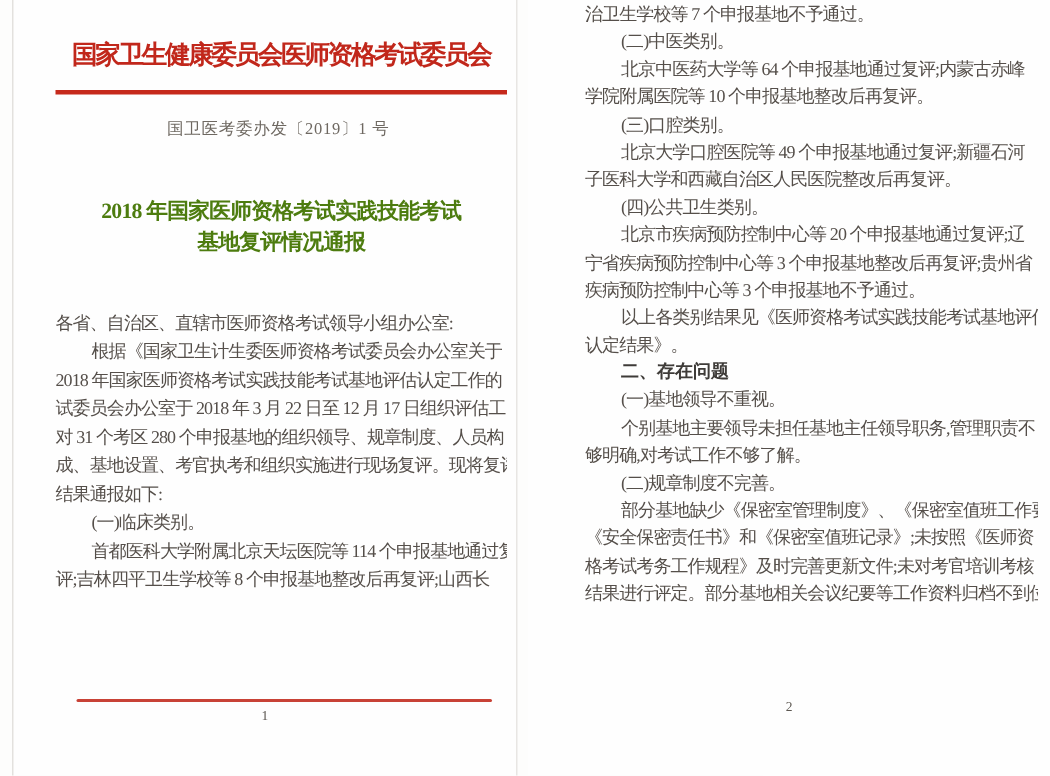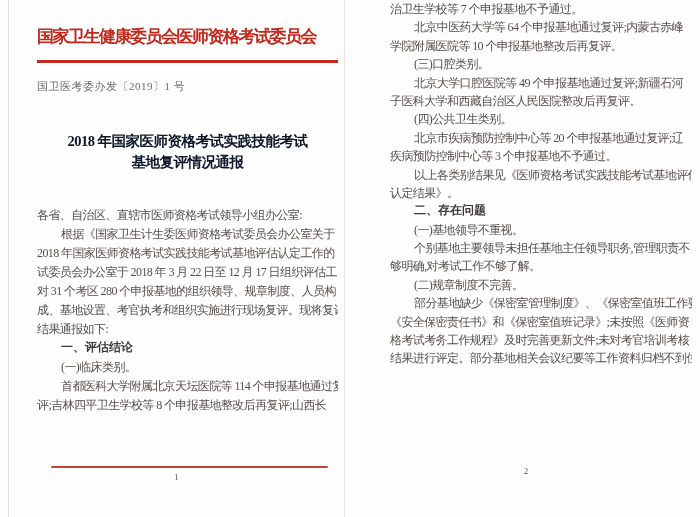--- a/index.html
+++ b/index.html
@@ -14,35 +14,35 @@
   .page1{
     left:8px;width:337px;
     border-left:1px solid #e3e1de;border-right:1px solid #e8e6e3;
     padding:0 6px 0 28px;
   }
   .page2{
     left:352px;width:348px;
     padding:0 8px 0 38px;
   }
   .red-header{
-    margin-top:24px;text-align:left;
+    margin-top:24px;text-align:center;
     color:#c1271b;font-weight:bold;
     font-size:17px;line-height:26px;letter-spacing:-1.5px;
     white-space:nowrap;
   }
   .red-rule{
     margin-top:10px;height:3px;background:#c62a1c;
   }
   .doc-number{
-    margin-top:16px;text-align:left;padding-right:4px;
+    margin-top:16px;text-align:center;padding-right:4px;
     color:#6e6861;font-size:11px;line-height:14px;letter-spacing:0.5px;
   }
   .doc-title{
     margin-top:38px;text-align:center;
-    color:#0f172a;font-weight:bold;
+    color:#4d7c0f;font-weight:bold;
     font-size:14.5px;line-height:21px;letter-spacing:-0.5px;
   }
   .body-text{color:#554f4a;font-size:12px;letter-spacing:-0.6px;}
   .page1 .body-text{margin-top:33px;}
   .page2 .body-text{}
   .line{white-space:nowrap;overflow:hidden;}
   .page1 .line{line-height:19px;height:19px;}
   .page2 .line{line-height:18.4px;height:18.4px;}
   .line.indent{text-indent:24px;}
   .line.heading{
@@ -74,40 +74,41 @@
     </div>
     <div class="body-text">
 
     <div class="line">各省、自治区、直辖市医师资格考试领导小组办公室:</div>
         <div class="line indent">根据《国家卫生计生委医师资格考试委员会办公室关于</div>
         <div class="line">2018 年国家医师资格考试实践技能考试基地评估认定工作的</div>
         <div class="line">试委员会办公室于 2018 年 3 月 22 日至 12 月 17 日组织评估工</div>
         <div class="line">对 31 个考区 280 个申报基地的组织领导、规章制度、人员构</div>
         <div class="line">成、基地设置、考官执考和组织实施进行现场复评。现将复评</div>
         <div class="line">结果通报如下:</div>
-        <div class="line indent heading">一、评估结论</div>
         <div class="line indent">(一)临床类别。</div>
         <div class="line indent">首都医科大学附属北京天坛医院等 114 个申报基地通过复</div>
         <div class="line">评;吉林四平卫生学校等 8 个申报基地整改后再复评;山西长</div>
       </div>
     <div class="footer-rule"></div>
     <div class="page-num">1</div>
   </div>
 
   <div class="page page2">
     <div class="body-text">
 
     <div class="line">治卫生学校等 7 个申报基地不予通过。</div>
+        <div class="line indent">(二)中医类别。</div>
         <div class="line indent">北京中医药大学等 64 个申报基地通过复评;内蒙古赤峰</div>
         <div class="line">学院附属医院等 10 个申报基地整改后再复评。</div>
         <div class="line indent">(三)口腔类别。</div>
         <div class="line indent">北京大学口腔医院等 49 个申报基地通过复评;新疆石河</div>
         <div class="line">子医科大学和西藏自治区人民医院整改后再复评。</div>
         <div class="line indent">(四)公共卫生类别。</div>
         <div class="line indent">北京市疾病预防控制中心等 20 个申报基地通过复评;辽</div>
+        <div class="line">宁省疾病预防控制中心等 3 个申报基地整改后再复评;贵州省</div>
         <div class="line">疾病预防控制中心等 3 个申报基地不予通过。</div>
         <div class="line indent">以上各类别结果见《医师资格考试实践技能考试基地评估</div>
         <div class="line">认定结果》。</div>
         <div class="line indent heading">二、存在问题</div>
         <div class="line indent">(一)基地领导不重视。</div>
         <div class="line indent">个别基地主要领导未担任基地主任领导职务,管理职责不</div>
         <div class="line">够明确,对考试工作不够了解。</div>
         <div class="line indent">(二)规章制度不完善。</div>
         <div class="line indent">部分基地缺少《保密室管理制度》、《保密室值班工作要求》、</div>
         <div class="line">《安全保密责任书》和《保密室值班记录》;未按照《医师资</div>

